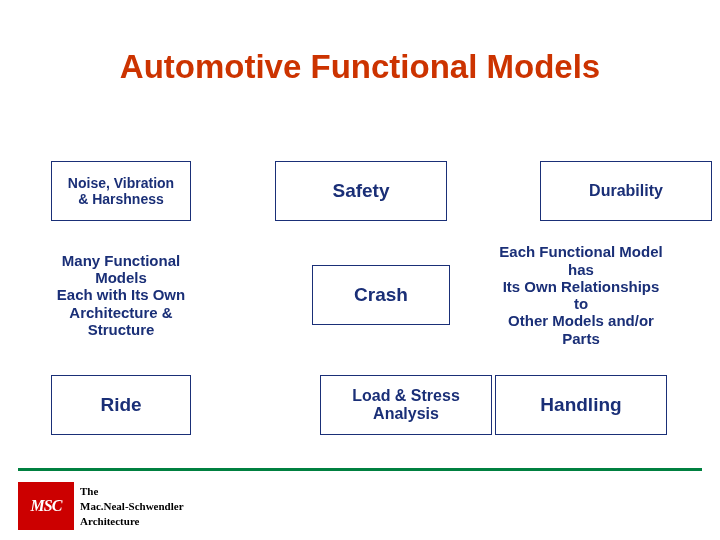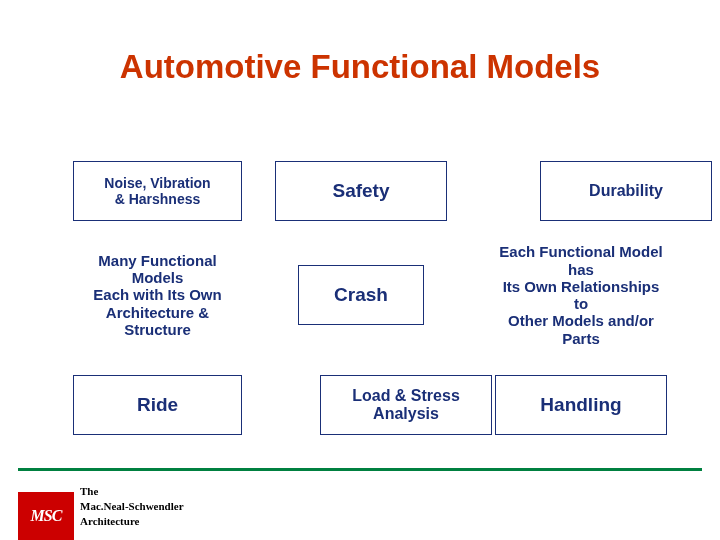--- a/index.html
+++ b/index.html
@@ -46,26 +46,26 @@
     text-align: center;
     color: #1a2f77;
     font-weight: bold;
     line-height: 1.15;
   }
   .boxed {
     border: 1px solid #1a2f77;
     background: #ffffff;
   }
   
-  .col1 { left: 73px; width: 169px; }
+  .col1 { left: 51px; width: 140px; }
   .col2 { left: 275px; width: 172px; }
   .col3 { left: 495px; width: 172px; }
 
   
-  .col2-narrow { left: 298px; width: 126px; }
+  .col2-narrow { left: 312px; width: 138px; }
 
   
   .row1 { top: 6px; height: 60px; }
   .row2 { top: 110px; height: 60px; }
   .row3 { top: 220px; height: 60px; }
 
   .fs-small { font-size: 14px; }
   .fs-mid { font-size: 15px; }
   .fs-big { font-size: 19px; text-align: right; }
   .fs-med { font-size: 16px; margin-left: 45px; }
@@ -80,21 +80,20 @@
   }
 
   .logo {
     position: absolute;
     left: 18px;
     top: 482px;
     width: 56px;
     height: 48px;
     background: #cc0000;
     overflow: hidden;
-    margin-top: 10px;
   }
   .logo .msc {
     position: absolute;
     left: 0; top: 0;
     width: 56px; height: 48px;
     display: flex;
     align-items: center;
     justify-content: center;
     color: #ffffff;
     font-size: 16px;

